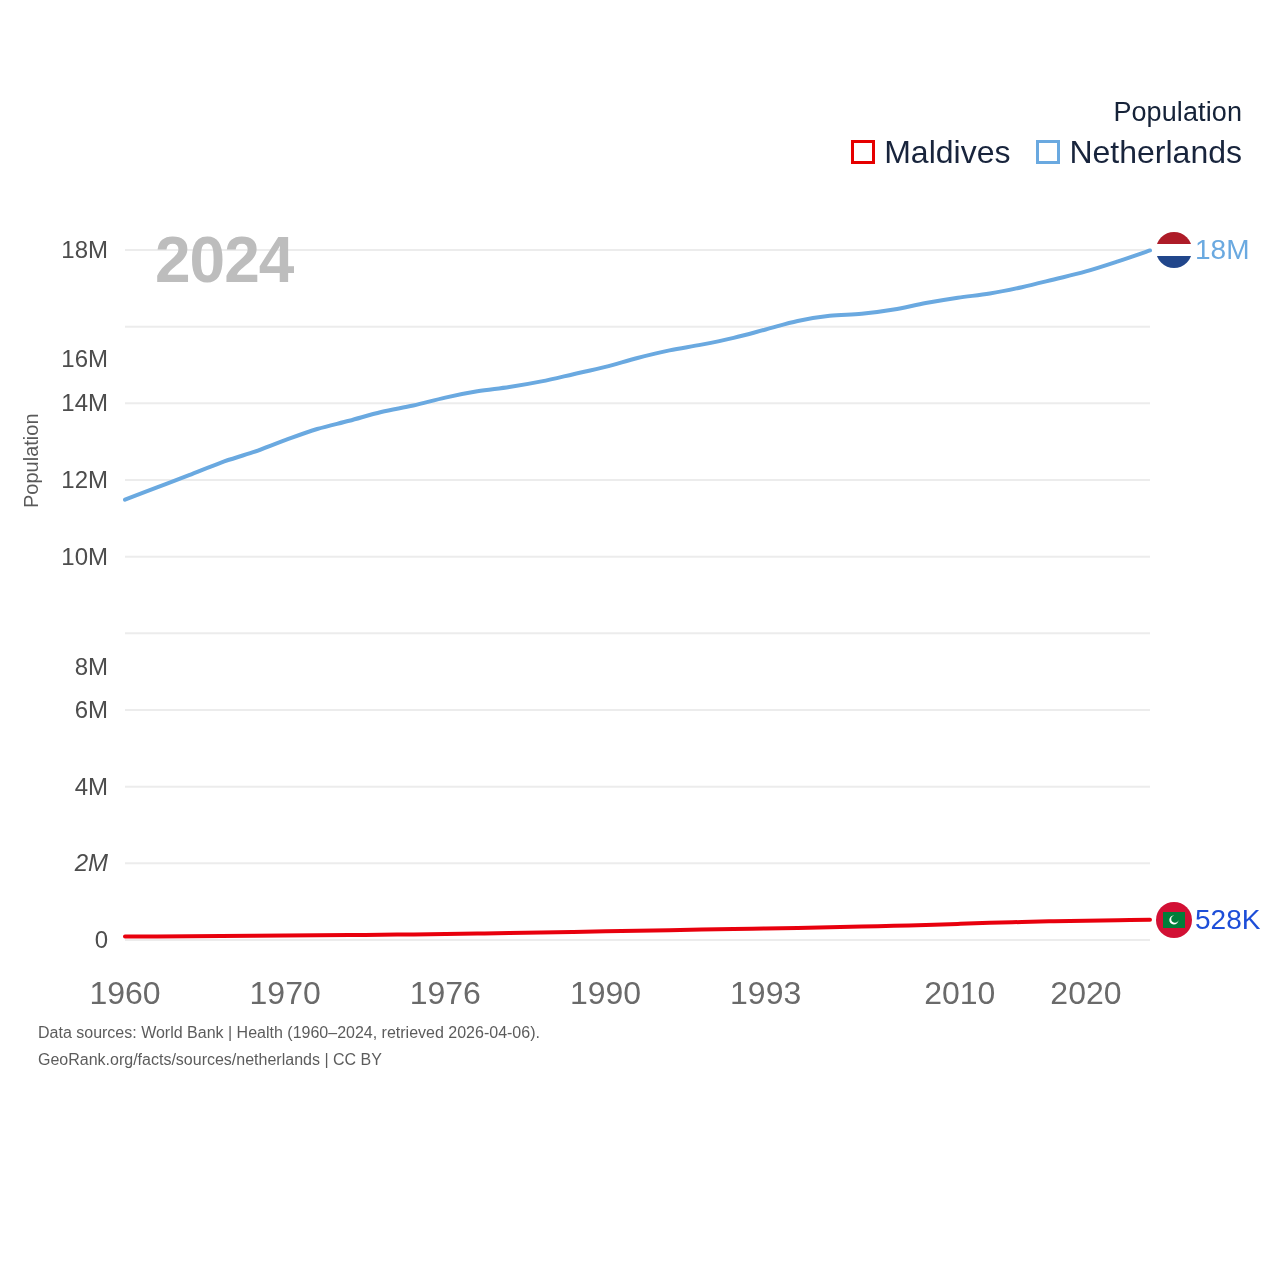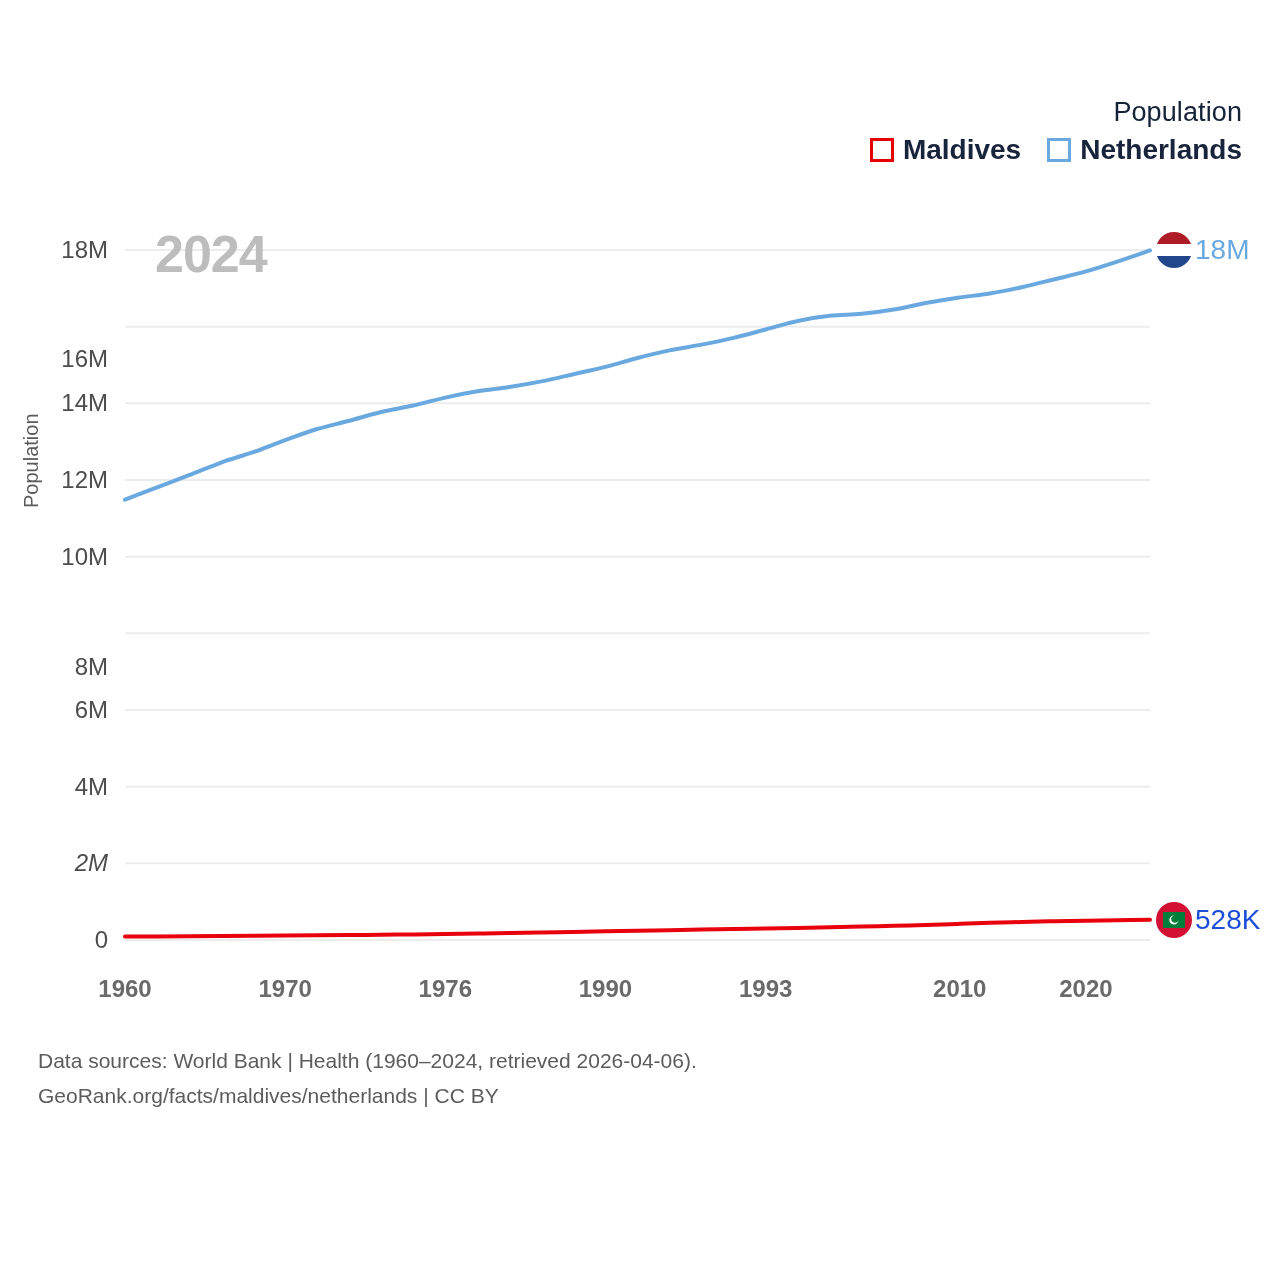--- a/index.html
+++ b/index.html
@@ -50,25 +50,24 @@
   }
   .legend-swatch {
     width: 24px;
     height: 24px;
     border: 3px solid #000;
     background: #ffffff;
     box-sizing: border-box;
     flex: 0 0 auto;
   }
   .legend-label {
-    font-size: 28px;
+    font-size: 32px;
     color: #18243c;
     line-height: 1;
     white-space: nowrap;
-    font-weight: bold;
   }
   .axis-title-y {
     position: absolute;
     left: 20px;
     top: 508px;
     transform: rotate(-90deg);
     transform-origin: left top;
     font-size: 20px;
     color: #5a5a5a;
     white-space: nowrap;
@@ -85,49 +84,48 @@
   }
   .ytick-wrap {
     position: absolute;
     left: 0;
     top: 0;
     width: 108px;
     height: 1280px;
   }
   .xtick {
     position: absolute;
-    font-size: 24px;
+    font-size: 32px;
     color: #6a6a6a;
     transform: translateX(-50%);
     top: 975px;
     white-space: nowrap;
-    font-weight: bold;
   }
   .watermark {
     position: absolute;
     left: 155px;
     top: 228px;
-    font-size: 52px;
+    font-size: 64px;
     font-weight: bold;
     color: #bdbdbd;
     letter-spacing: -1px;
     line-height: 1;
     user-select: none;
   }
   .endlabel {
     position: absolute;
     font-size: 28px;
     white-space: nowrap;
     transform: translateY(-50%);
   }
   .footer {
     position: absolute;
     left: 38px;
-    top: 1043px;
-    font-size: 21px;
+    top: 1020px;
+    font-size: 16px;
     color: #5c5c5c;
     line-height: 1.68;
   }
   .footer div { white-space: nowrap; }
   .flag-marker {
     position: absolute;
     width: 36px;
     height: 36px;
     border-radius: 50%;
     overflow: hidden;
@@ -206,16 +204,16 @@
   <div class="flag-marker" id="mv-flag" style="background: rgb(210, 16, 52); left: 1174px; top: 919.76px;">
     <svg viewBox="0 0 36 36" width="36" height="36">
       <rect x="7" y="10" width="22" height="16" fill="#007e3a"></rect>
       <path d="M22.5 18a4.6 4.6 0 1 1-4.1-4.58 3.7 3.7 0 1 0 4.1 4.58z" fill="#ffffff"></path>
     </svg>
   </div>
   <div class="endlabel" id="mv-label" style="left: 1195px; top: 919.76px; color: #1d4ed8;">528K</div>
 
   <div class="footer">
     <div>Data sources: World Bank | Health (1960–2024, retrieved 2026-04-06).</div>
-    <div>GeoRank.org/facts/maldives/netherlands | CC BY</div>
+    <div>GeoRank.org/facts/sources/netherlands | CC BY</div>
   </div>
 
 </div>
 
 </body></html>

